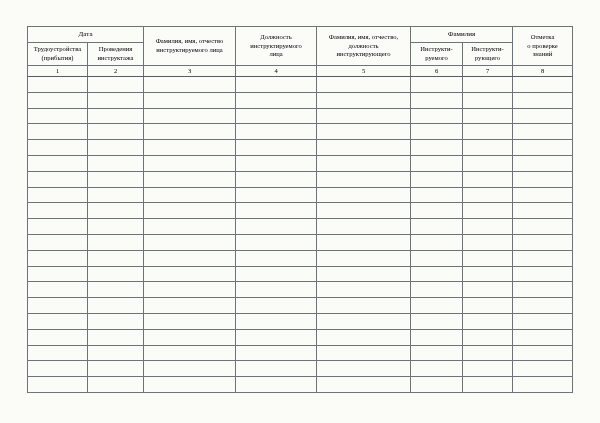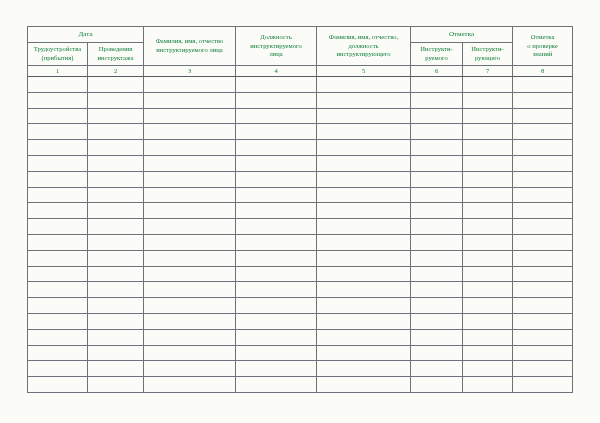--- a/index.html
+++ b/index.html
@@ -18,21 +18,21 @@
   table.journal {
     position: absolute;
     left: 27px;
     top: 26px;
     width: 545px;
     height: 367px;
     border-collapse: collapse;
     table-layout: fixed;
     border: 1.5px solid #50555c;
     font-family: "Liberation Serif", "DejaVu Serif", serif;
-    color: #15803d;
+    color: #000000;
   }
   col.c1 { width: 60px; }
   col.c2 { width: 56px; }
   col.c3 { width: 92px; }
   col.c4 { width: 81px; }
   col.c5 { width: 94px; }
   col.c6 { width: 52px; }
   col.c7 { width: 50px; }
   col.c8 { width: 60px; }
 
@@ -86,21 +86,21 @@
       <tr class="group-row">
         <th colspan="2" class="group-label">Дата</th>
         <th rowspan="2">Фамилия, имя, отчество
 инструктируемого лица</th>
         <th rowspan="2">Должность
 инструктируемого
 лица</th>
         <th rowspan="2">Фамилия, имя, отчество,
 должность
 инструктирующего</th>
-        <th colspan="2" class="group-label">Отметка</th>
+        <th colspan="2" class="group-label">Фамилия</th>
         <th rowspan="2">Отметка
 о проверке
 знаний</th>
       </tr>
       <tr class="sub-row">
         <th>Трудоустройства
 (прибытия)</th>
         <th>Проведения
 инструктажа</th>
         <th>Инструкти-

